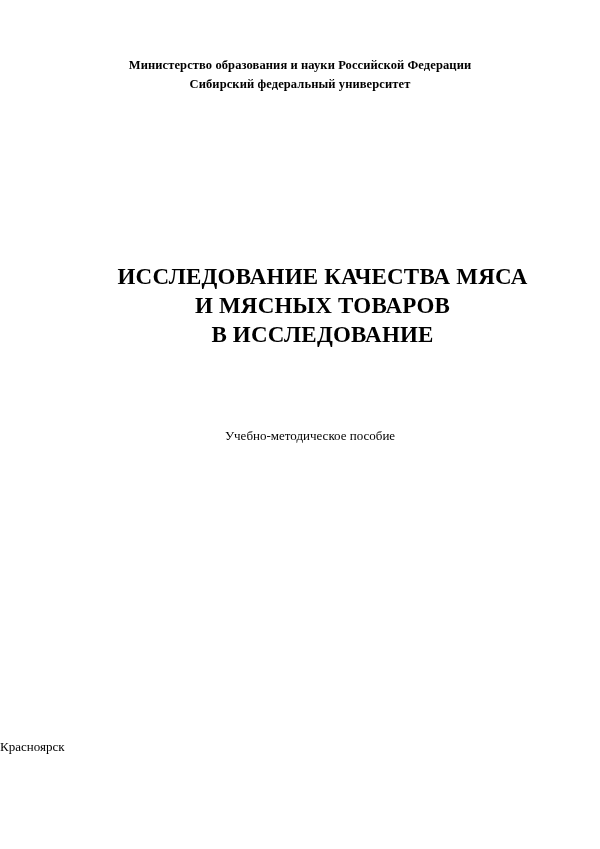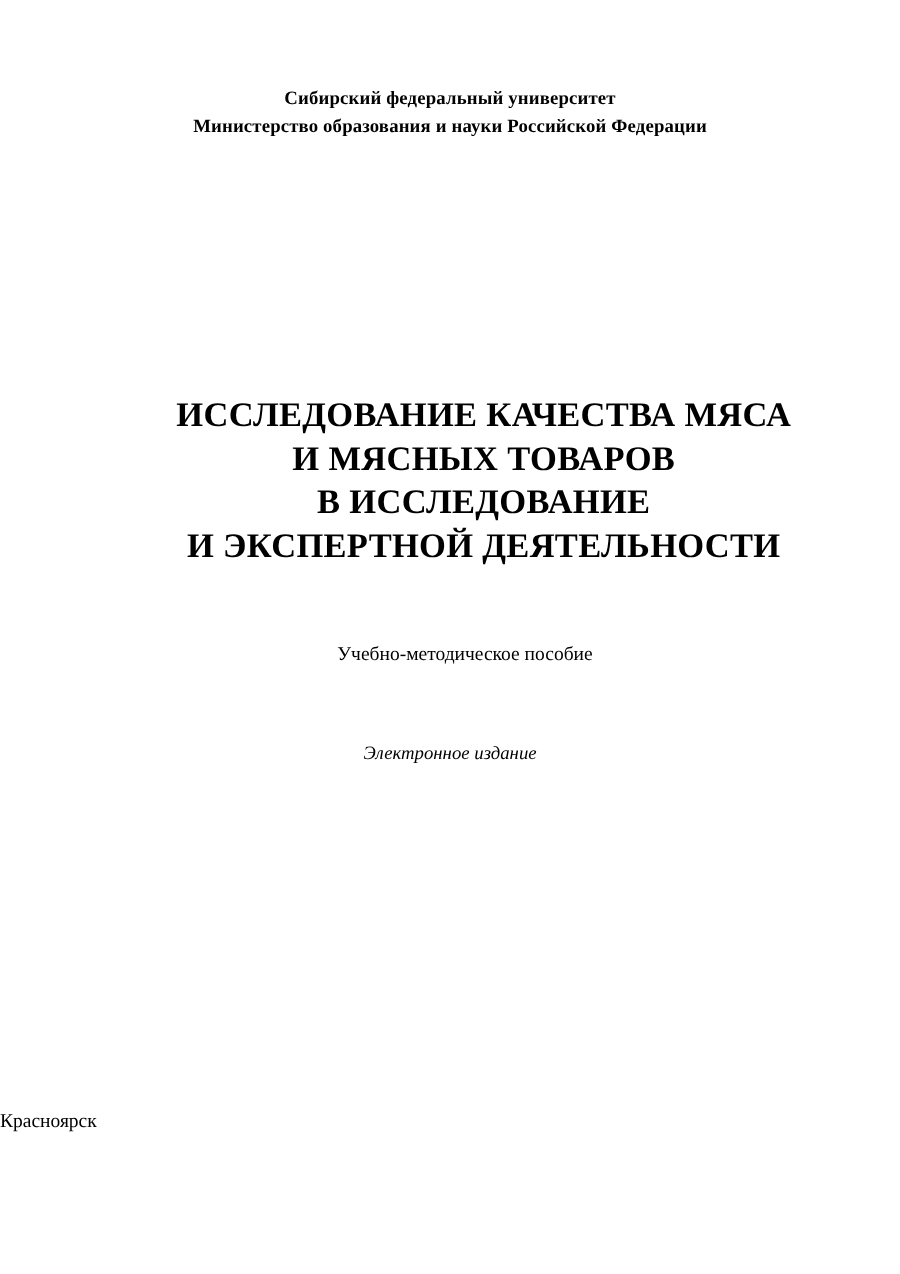--- a/index.html
+++ b/index.html
@@ -99,36 +99,32 @@
     font-size: 13px;
     line-height: 18px;
   }
 </style>
 </head>
 <body>
 
 <div class="page">
 
   <div class="header-block">
+    <div class="header-line">Министерство образования и науки Российской Федерации</div>
     <div class="header-line">Сибирский федеральный университет</div>
-    <div class="header-line">Министерство образования и науки Российской Федерации</div>
   </div>
 
   <div class="title-block">
     <div class="title-line">ИССЛЕДОВАНИЕ КАЧЕСТВА МЯСА</div>
     <div class="title-line">И МЯСНЫХ ТОВАРОВ</div>
     <div class="title-line">В ИССЛЕДОВАНИЕ</div>
-    <div class="title-line">И ЭКСПЕРТНОЙ ДЕЯТЕЛЬНОСТИ</div>
   </div>
 
   <div class="subtitle-block">
     <div class="subtitle">Учебно-методическое пособие</div>
   </div>
 
-  <div class="edition-block">
-    <div class="edition">Электронное издание</div>
-  </div>
 
   <div class="imprint-block">
     <div class="imprint-line">Красноярск</div>
   </div>
 
 </div>
 
 </body></html>

